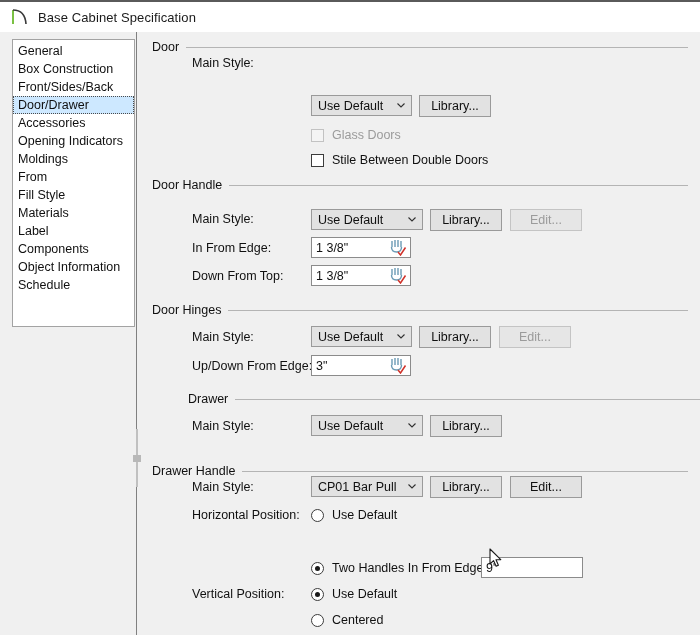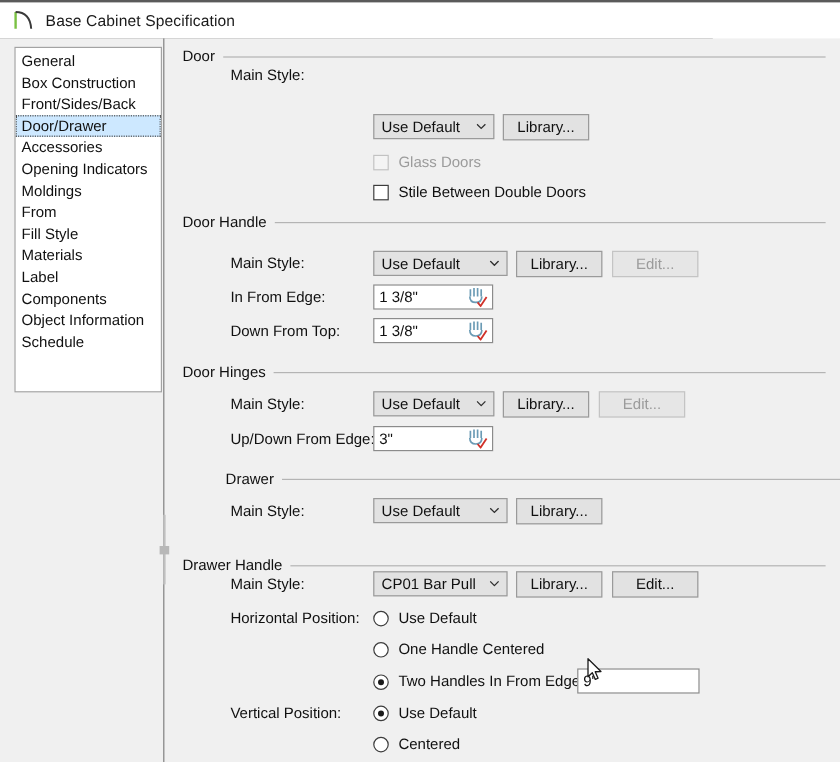--- a/index.html
+++ b/index.html
@@ -338,24 +338,20 @@
     <div class="btn" style="position:absolute; left:430px; top:444px; width:72px;">Library...</div>
     <div class="btn" style="position:absolute; left:510px; top:444px; width:72px;">Edit...</div>
 
     <div class="row" style="left:192px; top:476px;">
       <span class="lbl">Horizontal Position:</span>
     </div>
     <div class="rbrow" style="left:311px; top:476px;">
       <span class="radio"></span>
       <span class="rbl">Use Default</span>
     </div>
-    <div class="rbrow" style="left:311px; top:502px;">
-      <span class="radio"></span>
-      <span class="rbl">One Handle Centered</span>
-    </div>
     <div class="rbrow" style="left:311px; top:529px;">
       <span class="radio on"></span>
       <span class="rbl">Two Handles In From Edge:</span>
     </div>
     <div class="tbox" style="position:absolute; left:481px; top:525px; width:102px;">
       <span class="tval">9"</span>
     </div>
 
     <div class="row" style="left:192px; top:555px;">
       <span class="lbl">Vertical Position:</span>

